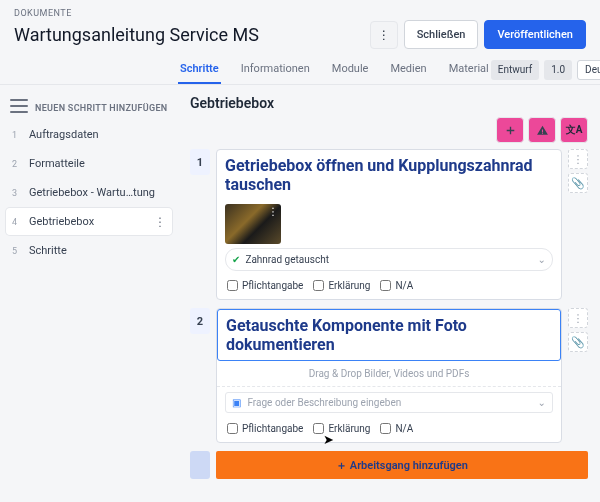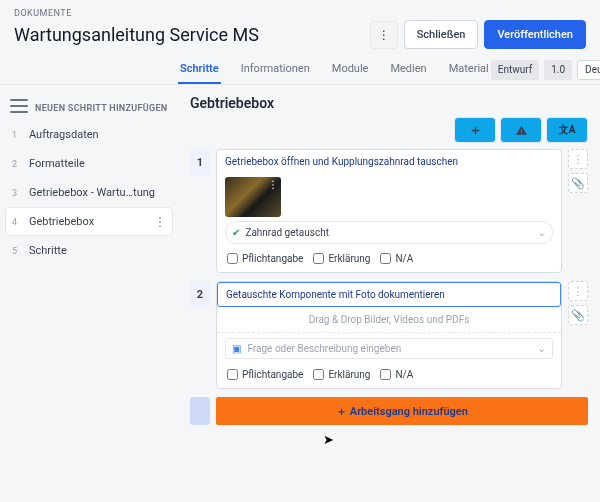--- a/index.html
+++ b/index.html
@@ -25,25 +25,25 @@
 .side-head{display:flex;align-items:flex-end;gap:7px;padding:6px 4px;font-size:9px;color:#6b7280;letter-spacing:.3px;font-weight:600}
 .hamburger{width:18px;height:14px;display:flex;flex-direction:column;justify-content:space-between;cursor:pointer}
 .hamburger span{height:2px;background:#6b7280;border-radius:1px}
 .side-item{display:flex;align-items:center;gap:7px;padding:7px 6px;font-size:11px;color:#374151;border-radius:4px;cursor:pointer;margin-top:2px}
 .side-item .num{font-size:9px;color:#9ca3af;width:10px}
 .side-item.active{background:#fff;box-shadow:0 0 0 1px #e5e7eb}
 .side-item .more{margin-left:auto;color:#6b7280;font-size:12px;line-height:1}
 .main{flex:1;padding:10px 12px;overflow:auto}
 .main h2{font-size:14px;font-weight:600;margin-bottom:6px}
 .tool-row{display:flex;justify-content:flex-end;gap:4px;margin-bottom:6px}
-.tool-row .icon-btn{width:42px;height:26px;background:#0ea5e9}
+.tool-row .icon-btn{width:28px;height:26px;background:#ec4899}
 .step{display:flex;gap:6px;margin-bottom:8px;align-items:flex-start}
 .step-num{width:20px;height:26px;background:#eef2ff;color:#374151;font-weight:700;font-size:11px;display:flex;align-items:center;justify-content:center;border-radius:3px}
 .step-body{flex:1;border:1px solid #d9dde5;border-radius:4px;background:#fff}
-.step-title{padding:6px 8px;font-size:10px;font-weight:400;color:#1e3a8a}
+.step-title{padding:6px 8px;font-size:16px;font-weight:700;color:#1e3a8a}
 .step-title.input{border:1px solid #3b82f6;border-radius:3px;margin:0}
 .thumb{width:56px;height:40px;margin:4px 8px;border-radius:3px;background:linear-gradient(135deg,#3a3020 0%,#8a6a2a 40%,#1a1a1a 60%,#5a4a2a 100%);position:relative}
 .thumb::after{content:"⋮";position:absolute;top:2px;right:3px;color:#fff;font-size:10px}
 .sub{margin:4px 8px;padding:5px 6px;border:1px solid #e5e7eb;border-radius:11px;font-size:10px;color:#374151}
 .sub .check{color:#16a34a;margin-right:5px}
 .sub .chev{float:right;color:#9ca3af}
 .opts{display:flex;gap:10px;padding:5px 10px 8px;font-size:10px;color:#374151}
 .opts label{display:flex;align-items:center;gap:4px}
 .opts input{width:11px;height:11px}
 .step-side{display:flex;flex-direction:column;gap:4px}

